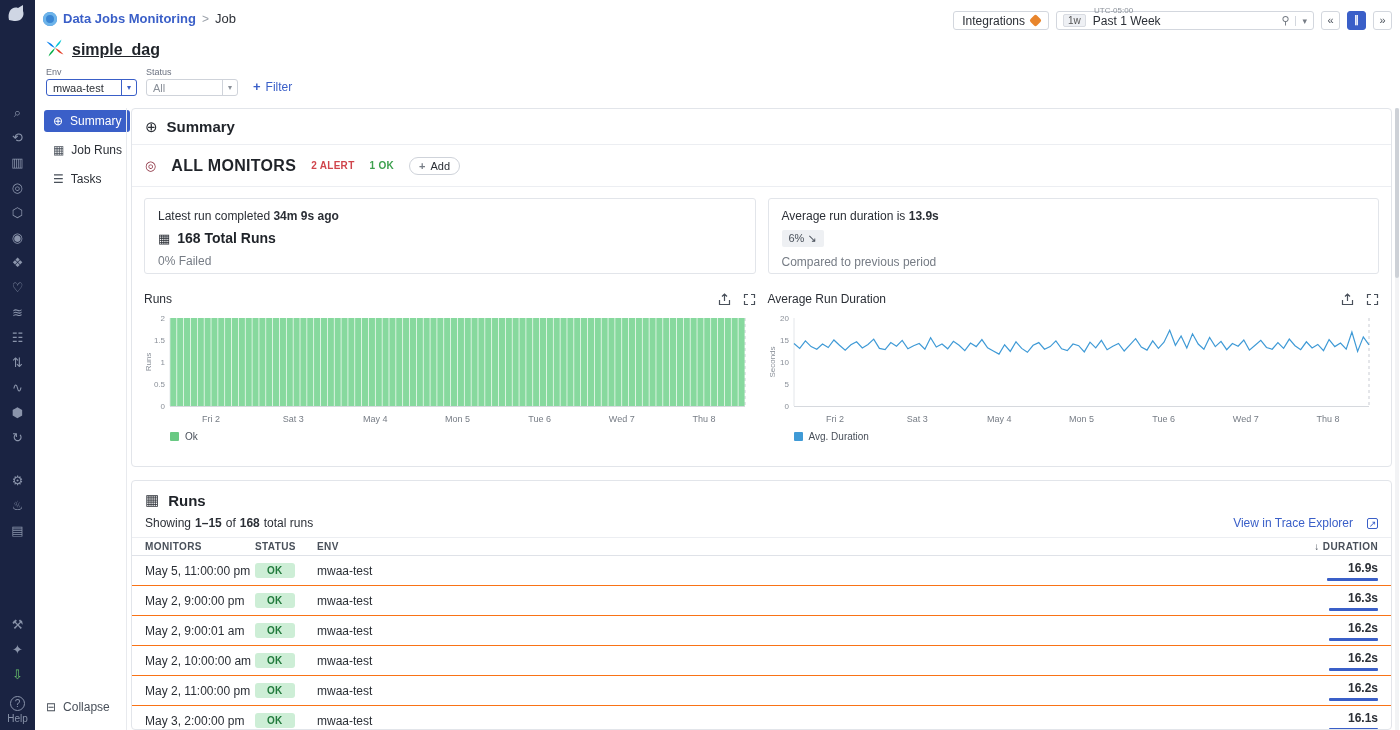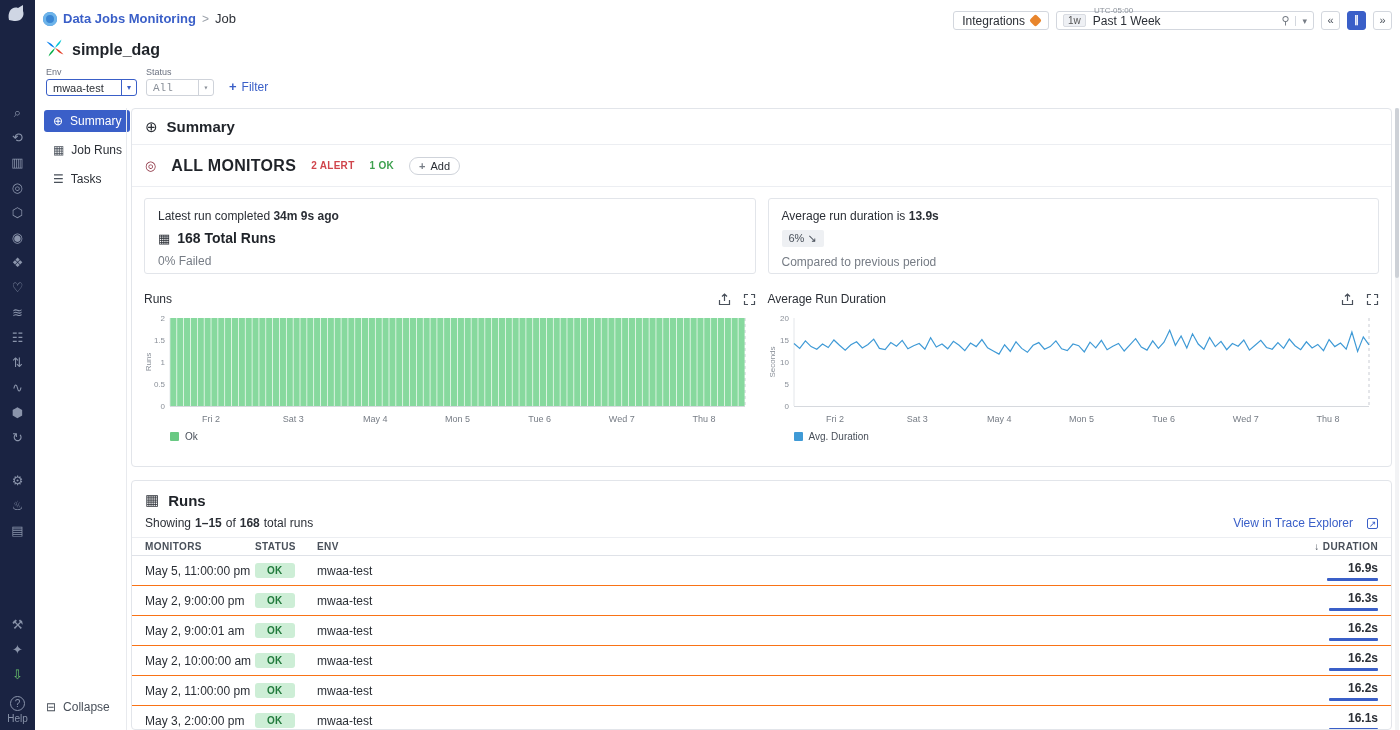--- a/index.html
+++ b/index.html
@@ -41,31 +41,31 @@
   .time-label { font-size:12px; color:#2b2f36; }
   .time-icons { margin-left:auto; display:flex; align-items:center; gap:6px; color:#767c85; }
   .pin-icon { font-size:11px; }
   .time-caret { border-left:1px solid #d3d7de; padding-left:6px; font-size:9px; }
   .pb-btn { width:19px; height:19px; border:1px solid #d3d7de; border-radius:3px; background:#fff;
             color:#49505a; font-size:11px; line-height:16px; text-align:center; cursor:pointer; }
   .pb-pause { background:#3a5fc8; border-color:#3a5fc8; color:#fff; font-weight:bold; font-size:10px; }
 
   
   .job-title-row { position:absolute; left:46px; top:39px; display:flex; align-items:center; gap:8px; }
-  .job-title { font-size:16px; font-weight:bold; color:#1f2329; }
+  .job-title { font-size:16px; font-weight:bold; color:#1f2329;text-decoration:underline; }
 
   
   .filters { position:absolute; left:46px; top:67px; display:flex; gap:9px; align-items:flex-start; }
   .fgroup { display:flex; flex-direction:column; }
   .flabel { font-size:9px; color:#6b7280; margin-bottom:2px; }
   .select { height:17px; border-radius:3px; display:flex; align-items:center; font-size:11px;
             padding:0 0 0 6px; background:#fff; cursor:pointer; }
   .sel-env { width:91px; border:1px solid #3a5fc8; color:#2b2f36; }
   .sel-env .sel-caret { border-left:1px solid #3a5fc8; color:#3a5fc8; }
-  .sel-status { width:68px; border:1px solid #cfd3da; color:#8a9099;font-family:Liberation Mono, monospace; }
+  .sel-status { width:92px; border:1px solid #cfd3da; color:#8a9099; }
   .sel-status .sel-caret { border-left:1px solid #cfd3da; color:#8a9099; }
   .sel-val { flex:1; white-space:nowrap; overflow:hidden; }
   .sel-caret { width:15px; text-align:center; font-size:8px; align-self:stretch; line-height:15px; }
   .add-filter { display:flex; align-items:center; gap:5px; color:#3a5fc8; font-size:12px;
                 margin-top:12px; margin-left:6px; cursor:pointer; }
   .plus-blue { font-weight:bold; font-size:13px; }
 
   
   .inner-nav { position:absolute; left:44px; top:110px; display:flex; flex-direction:column; gap:7px; }
   .nav-btn { height:22px; border-radius:3px; display:flex; align-items:center; gap:7px; padding:0 9px;

